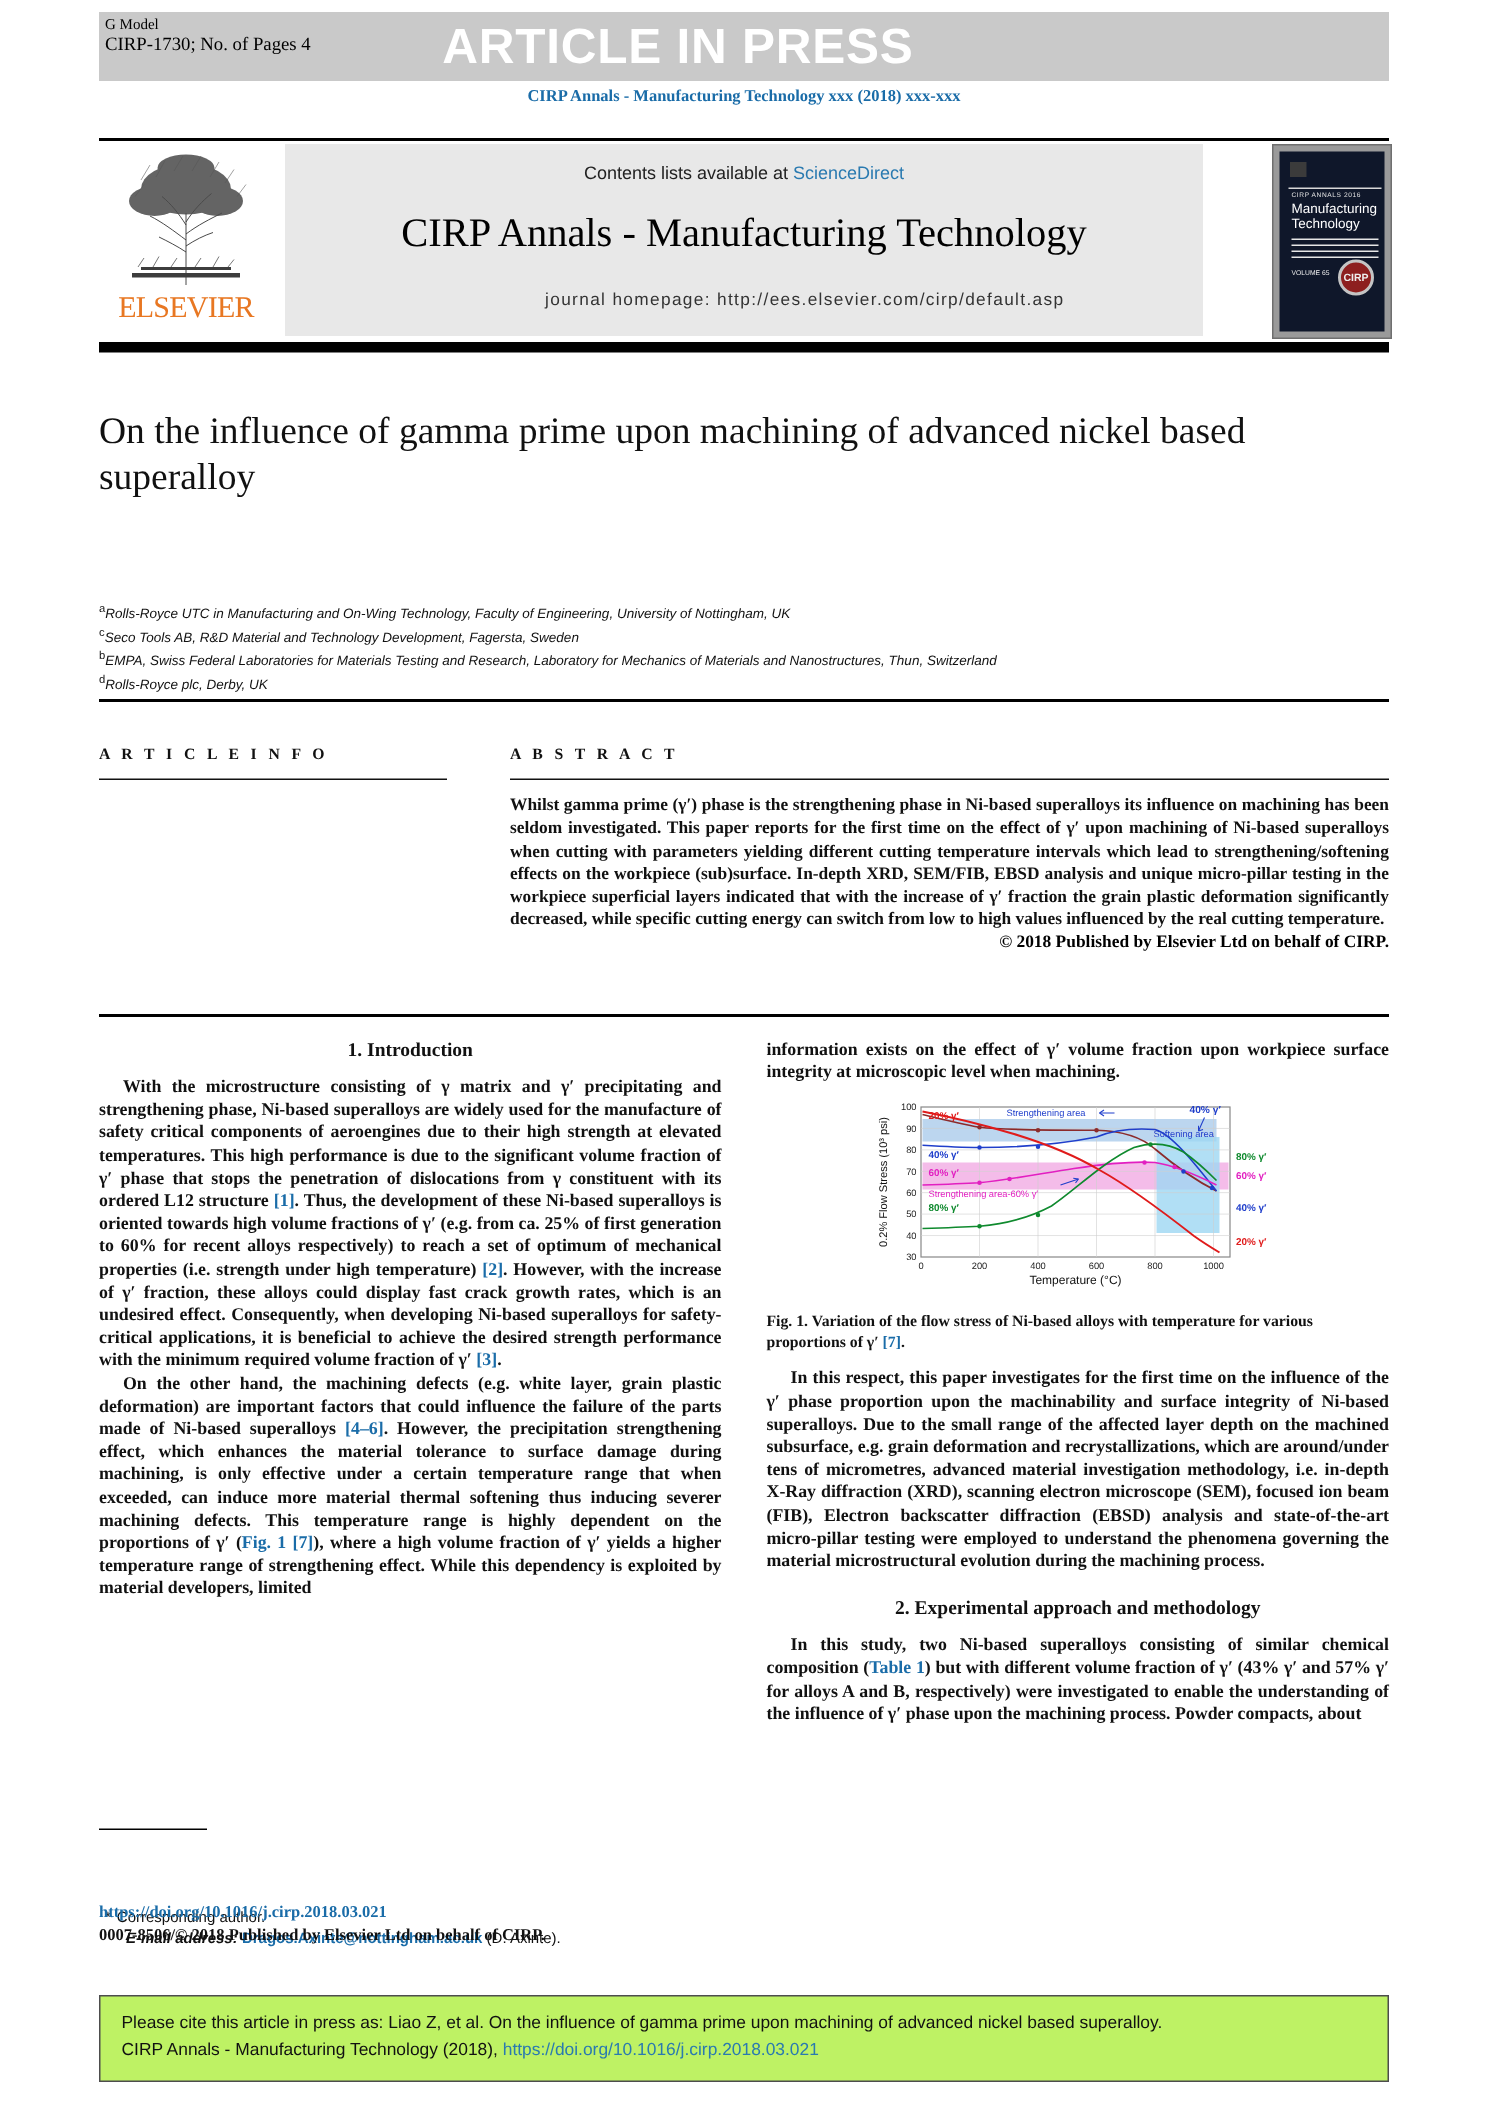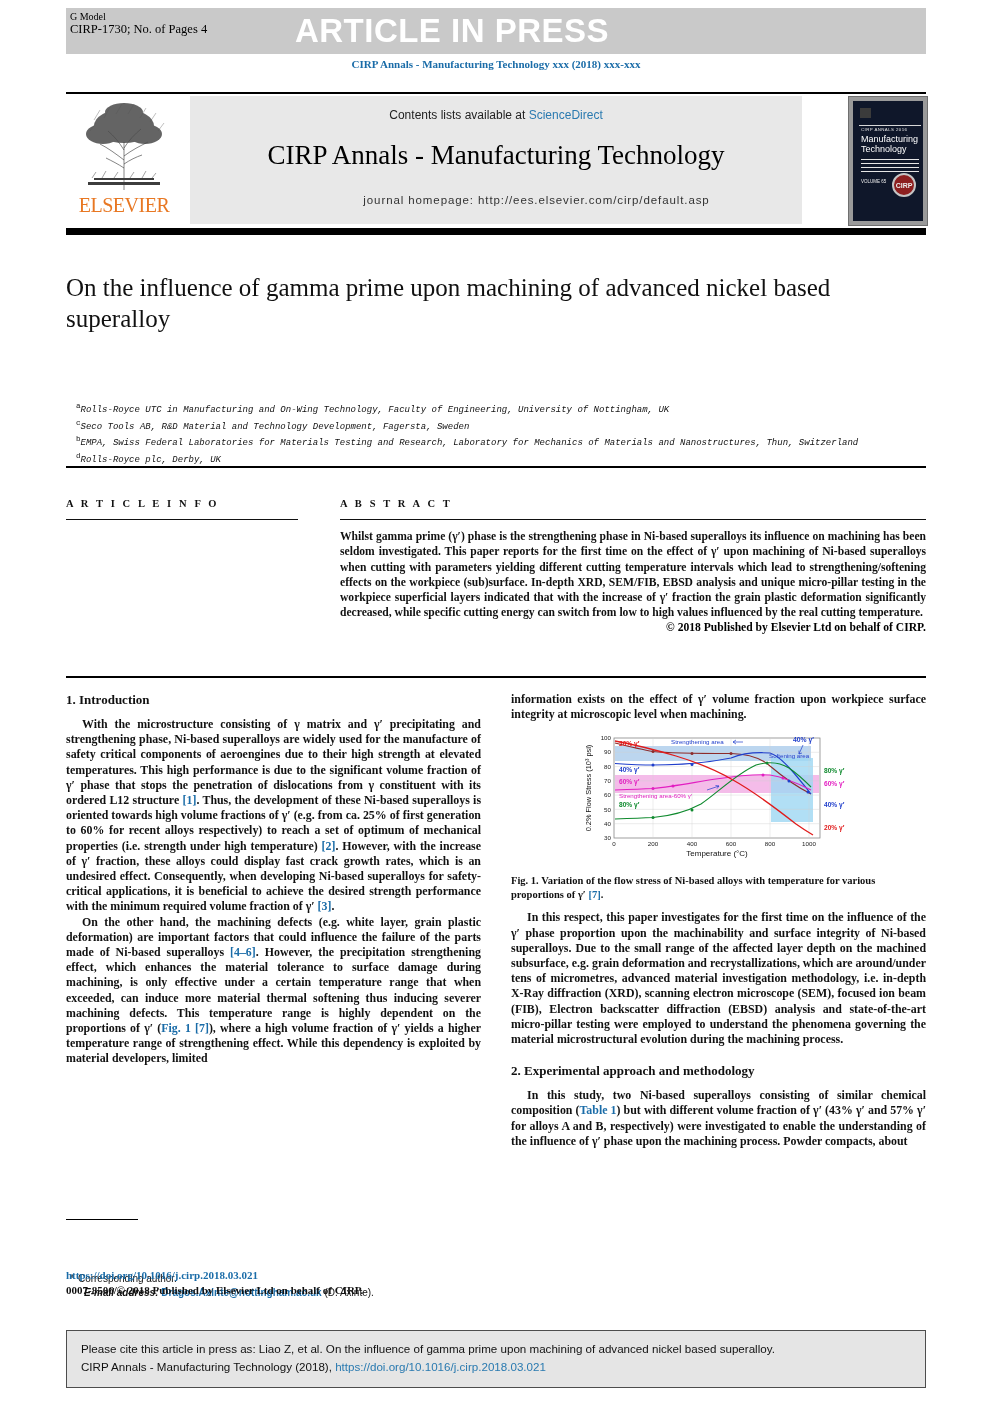--- a/index.html
+++ b/index.html
@@ -106,22 +106,22 @@
     position:absolute; left:66px; top:272px; width:820px;
     font-family:"Liberation Serif", serif; font-size:25px; line-height:31px;
     font-weight:normal; color:#111;
   }
   .authors {
     position:absolute; left:66px; top:345px; width:830px;
     font-family:"Liberation Serif", serif; font-size:17px; line-height:25px; color:#111;
   }
   .authors sup { font-size:10px; color:#1a6ca8; vertical-align:super; }
   .affils {
-    position:absolute; left:76px; top:400px; width:860px;
-    font-family:Liberation Mono, monospace; font-style:italic;
+    position:absolute; left:66px; top:400px; width:860px;
+    font-family:Liberation Sans, sans-serif; font-style:italic;
     font-size:9px; line-height:12.5px; color:#111;
   }
   .affils sup { font-style:normal; font-size:7.5px; vertical-align:super; }
 
   .rule-afterhead { position:absolute; left:66px; top:466px; width:860px; height:2px; background:#000; }
 
   
   .sec-head {
     font-family:"Liberation Serif", serif; font-weight:bold; font-size:10.5px;
     letter-spacing:2.6px; color:#111;
@@ -143,21 +143,21 @@
   .abs-copy { margin-top:0; text-align:right; font-weight:bold; font-size:11.6px; }
 
   .rule-afterabs { position:absolute; left:66px; top:676px; width:860px; height:2px; background:#000; }
 
   
   .col { position:absolute; top:692px; width:415px; }
   .col-left { left:66px; }
   .col-right { left:511px; }
   .h2 {
     font-family:"Liberation Serif", serif; font-weight:bold; font-size:13px;
-    color:#111; margin:0 0 9px 0;
+    color:#111; margin:0 0 9px 0;text-align:center;
   }
   .h2.spaced { margin-top:16px; }
   p.body {
     margin:0; font-family:"Liberation Serif", serif; font-size:11.9px; line-height:15.2px;
     text-align:justify; font-weight:bold; color:#111;
   }
   p.body.ind { text-indent:16px; }
   .ref { color:#1a6ca8; }
 
   
@@ -178,21 +178,21 @@
   .fn a { color:#1a6ca8; text-decoration:none; font-weight:bold; }
   .doi-block {
     position:absolute; left:66px; top:1268px; width:430px;
     font-family:"Liberation Serif", serif; font-size:11px; line-height:15px; color:#111; font-weight:bold;
   }
   .doi-block .lnk { color:#1a6ca8; }
 
   
   .cite-box {
     position:absolute; left:66px; top:1330px; width:858px; height:56px;
-    background:#e5e5e5; border:1px solid #4d4d4d;
+    background:#bef264; border:1px solid #4d4d4d;
   }
   .cite-text {
     position:absolute; left:14px; top:9px; width:830px;
     font-family:"Liberation Sans", sans-serif; font-size:11.6px; line-height:18px; color:#111;
   }
   .cite-text .lnk { color:#2a7ab0; }
 
   
   .clbl { font-family:"Liberation Sans", sans-serif; }
 </style>

